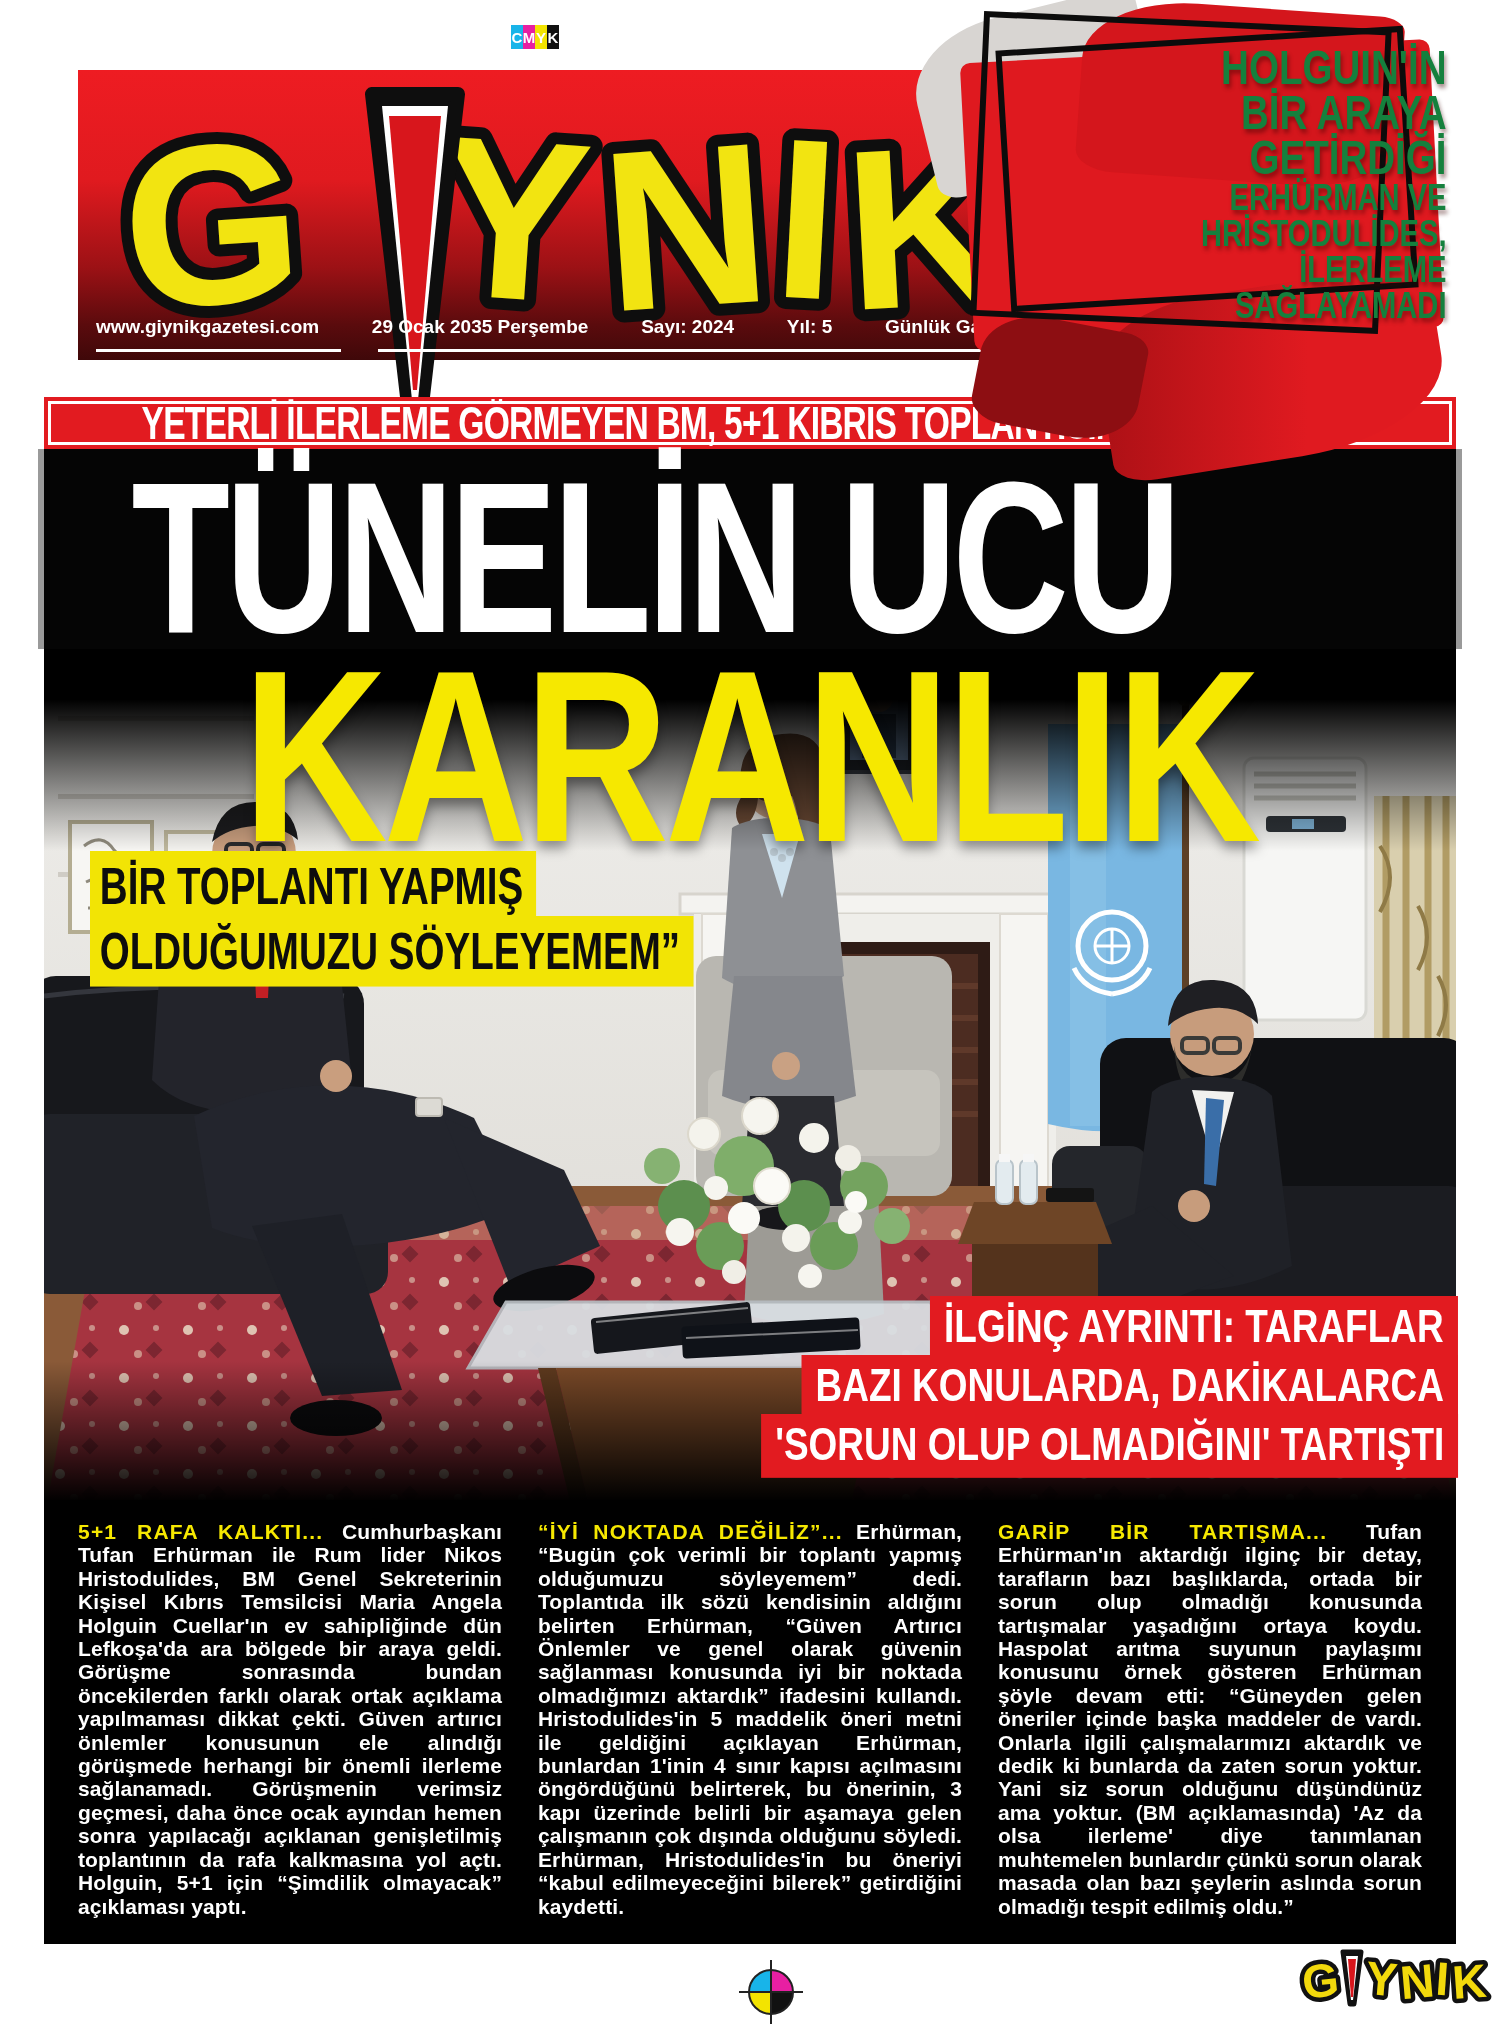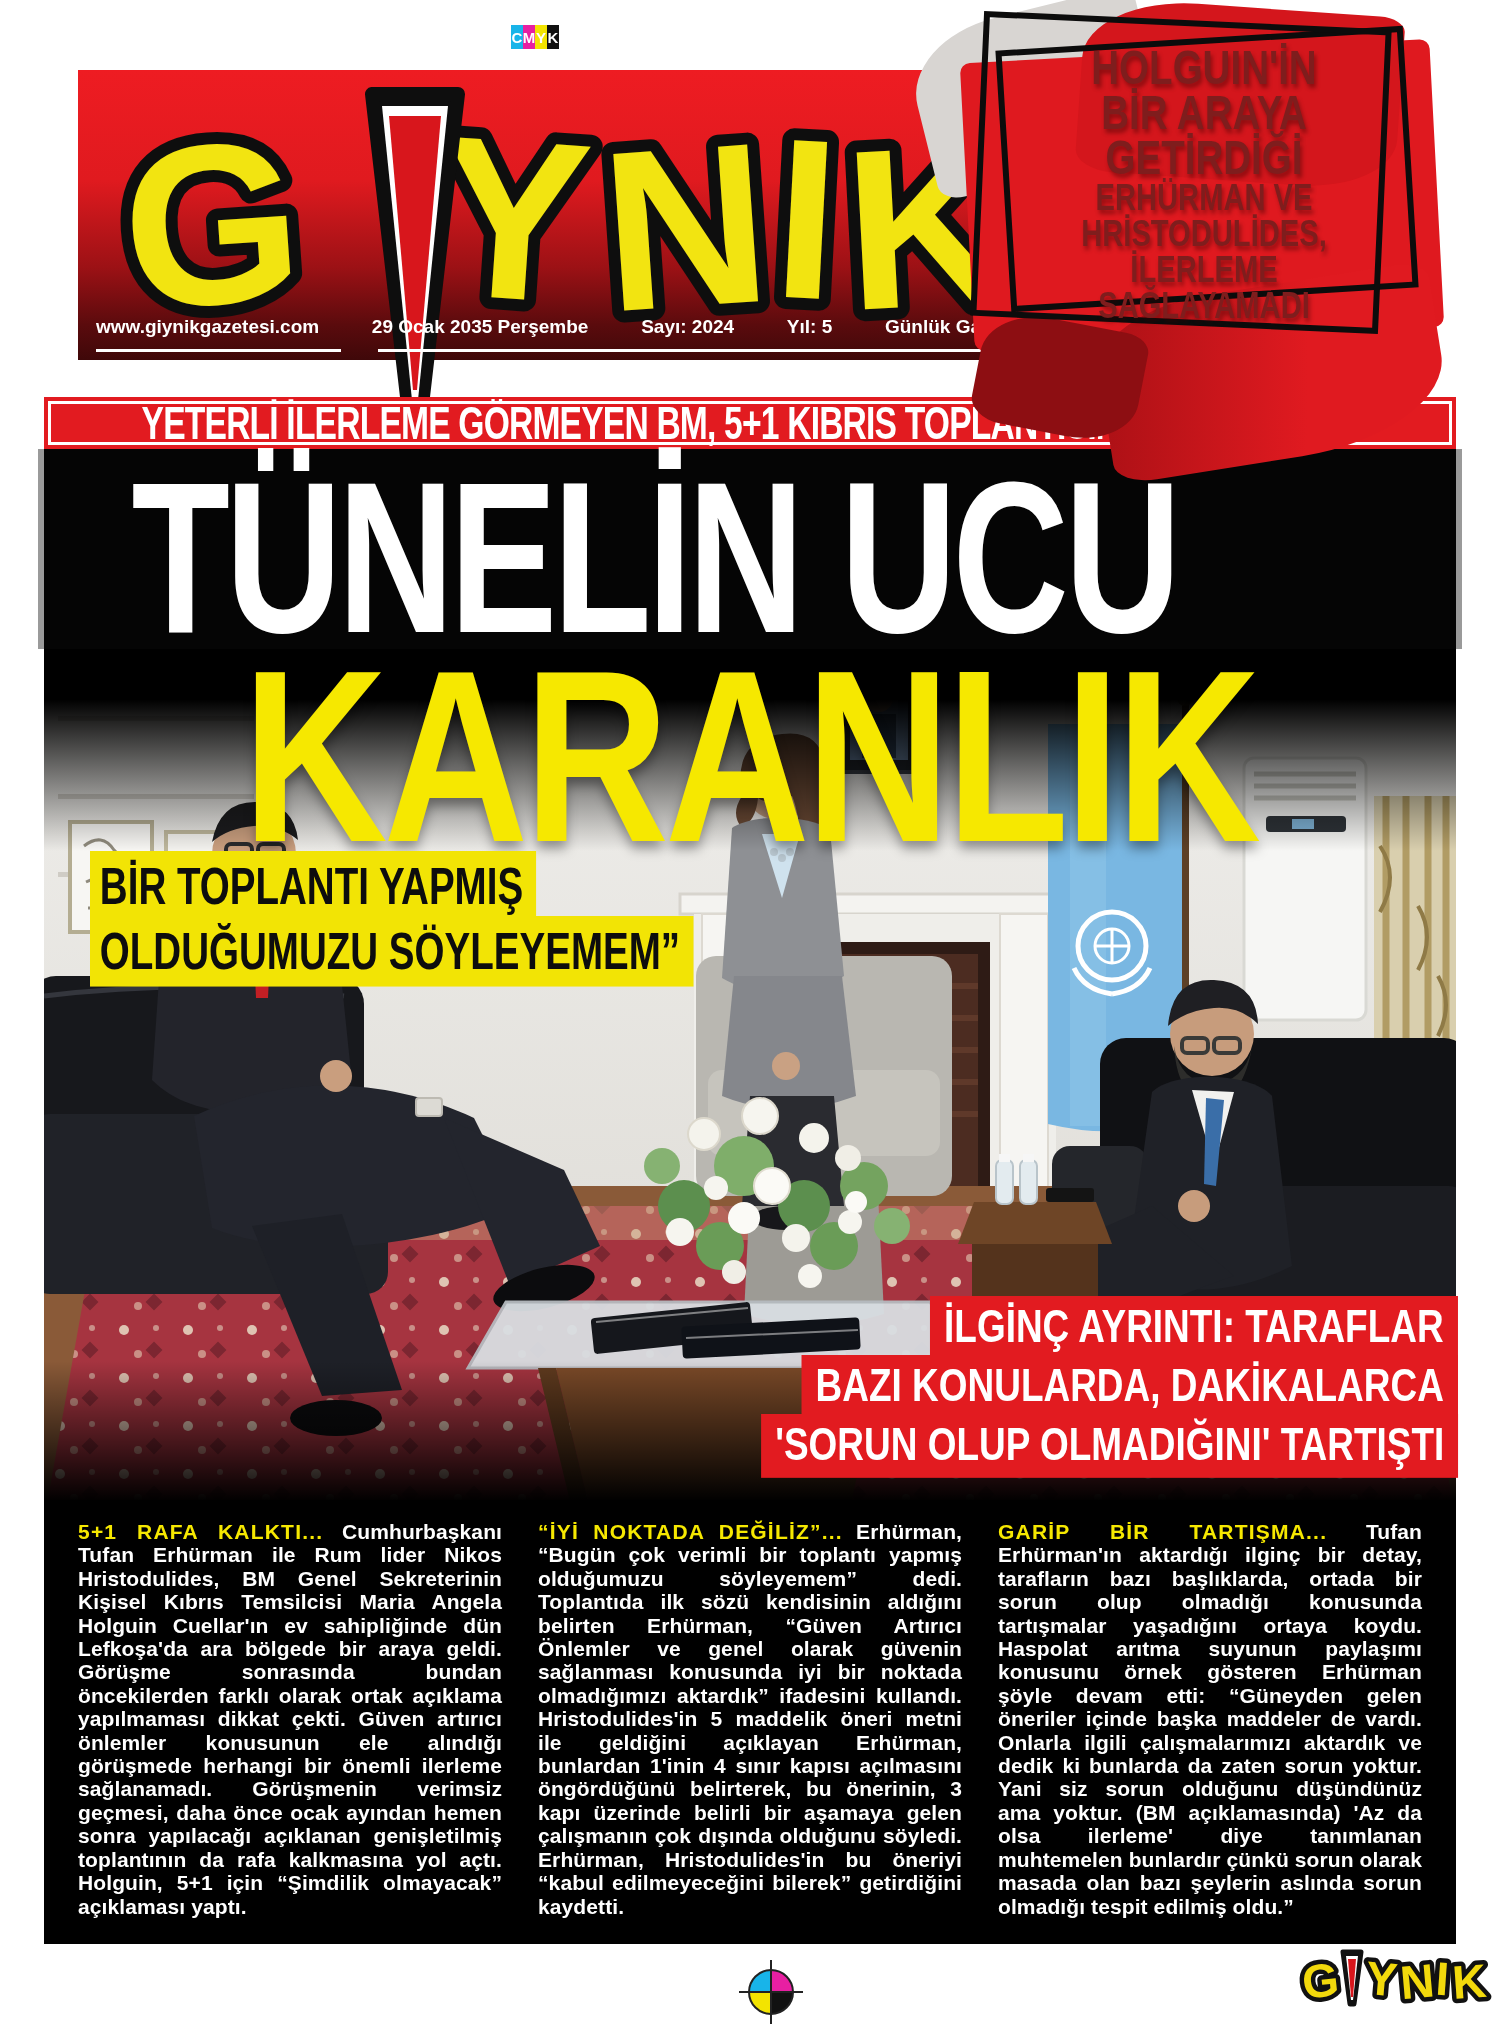--- a/index.html
+++ b/index.html
@@ -32,21 +32,21 @@
              transform:rotate(4deg);border-radius:35% 8% 30% 12%;}
   .brush .b3{position:absolute;left:30%;bottom:-2%;width:66%;height:40%;
              background:linear-gradient(100deg,#a91015,#e01a20 60%);transform:rotate(-9deg);
              border-radius:35% 10% 45% 12%;}
   .brush .b4{position:absolute;left:6%;bottom:4%;width:32%;height:26%;background:#8d0e12;
              transform:rotate(11deg);border-radius:40% 15% 40% 20%;}
   .brush .f1{position:absolute;left:11%;top:5%;right:10%;bottom:35%;border:6px solid #0c0c0c;
              transform:rotate(-3.5deg);}
   .brush .f2{position:absolute;left:6%;top:1%;right:15%;bottom:29%;border:6px solid #0c0c0c;
              transform:rotate(2.6deg);}
-  .brush-text{position:absolute;left:0;right:0;top:26px;text-align:center;color:#7f1d1d;
+  .brush-text{position:absolute;left:0;right:0;top:26px;text-align:right;color:#15803d;
               font-weight:bold;z-index:4;text-shadow:2px 3px 4px rgba(60,0,0,.45);}
   .brush-text div{transform:scale(.94,1.18);transform-origin:center top;}
   .bt-big{font-size:41px;line-height:45px;letter-spacing:0;}
   .bt-small{font-size:31px;line-height:36px;}
   
   .strap{position:absolute;left:44px;top:397px;width:1412px;height:52px;background:#e21b20;z-index:2;}
   .strap-inner{position:absolute;inset:4px;border:3px solid #fff;display:flex;
                align-items:center;justify-content:center;}
   .strap-inner span{display:inline-block;color:#fff;font-weight:bold;font-size:41px;white-space:nowrap;
                     transform:scale(.82,1.12);letter-spacing:-1px;}

